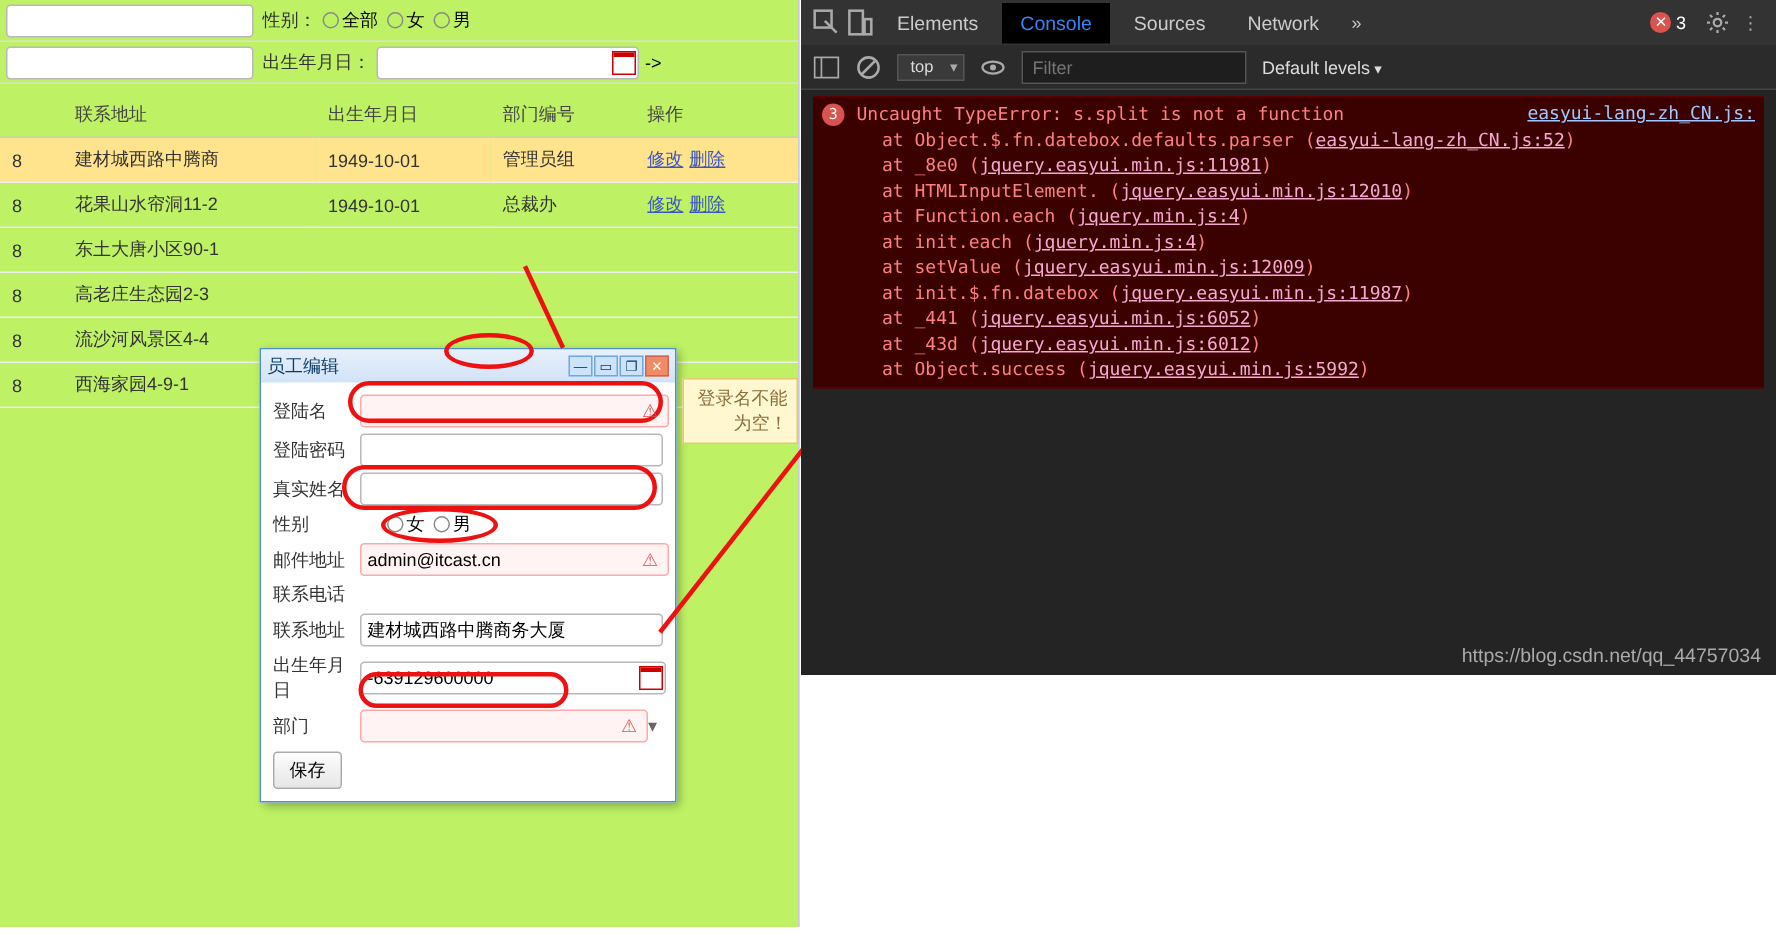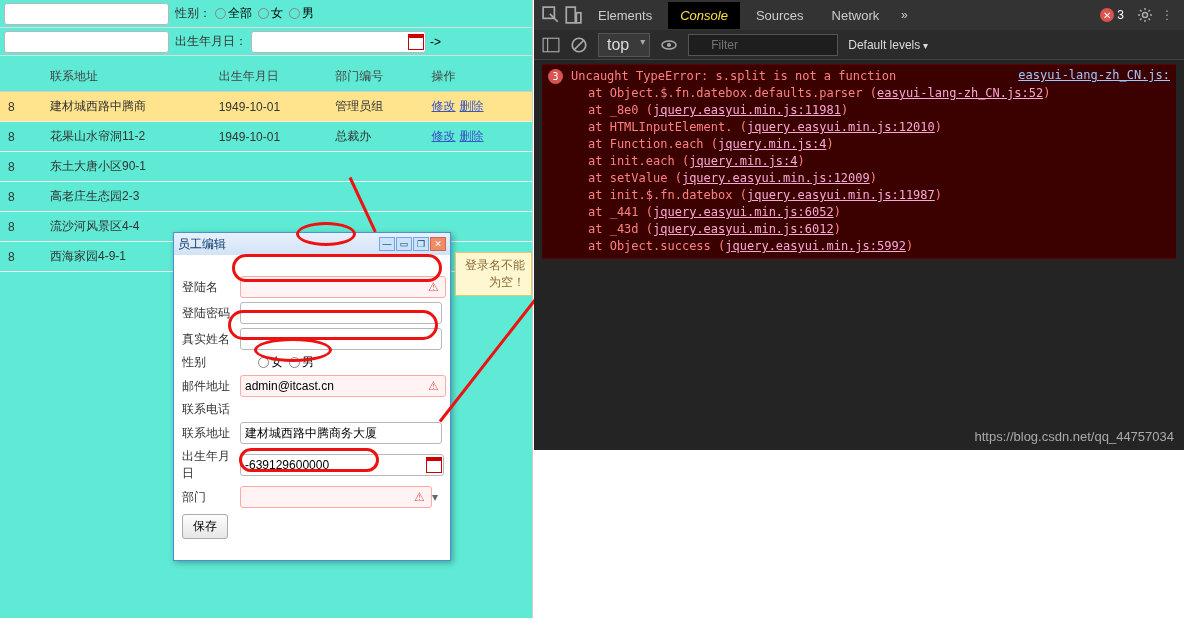--- a/index.html
+++ b/index.html
@@ -1,18 +1,18 @@
 <!DOCTYPE html>
 <html><head>
 <meta charset="utf-8">
 <style>
 * { box-sizing: border-box; margin: 0; padding: 0; }
 body { font-family: "Microsoft YaHei", Arial, sans-serif; font-size: 12px; background: #fff; position: relative; width: 1184px; height: 623px; overflow: hidden; }
 
-.left-pane { position: absolute; left: 0; top: 0; width: 533px; height: 618px; background: #5eead4; border-right: 1px solid #ccc; }
+.left-pane { position: absolute; left: 0; top: 0; width: 533px; height: 618px; background: #bef264; border-right: 1px solid #ccc; }
 .right-pane { position: absolute; left: 534px; top: 0; right: 0; height: 450px; background: #242424; color: #ddd; }
 
 
 .filter-row { display: flex; align-items: center; height: 28px; border-bottom: 1px solid #ddd; padding: 0 4px; }
 .filter-row input[type=text] { height: 22px; border: 1px solid #b8b8b8; border-radius: 3px; padding: 0 4px; }
 .filter-label { margin-left: 6px; margin-right: 4px; color: #333; }
 .radio-wrap { display: inline-flex; align-items: center; margin-right: 6px; cursor: pointer; }
 .radio-wrap span.rdot { width: 11px; height: 11px; border: 1px solid #888; border-radius: 50%; display: inline-block; margin-right: 2px; }
 .date-input { width: 175px; height: 22px; border: 1px solid #b8b8b8; border-radius: 3px; padding: 0 4px; background: #fff; position: relative; }
 .cal-ico { width: 16px; height: 16px; display: inline-block; background: #fff; border: 1px solid #c00; position: relative; }
@@ -24,47 +24,47 @@
 .tbl th { color: #444; border-bottom: 1px solid #ccc; }
 .tbl tr.sel td { background: #ffe48d; }
 .link-a { color: #3a55c6; text-decoration: underline; cursor: pointer; margin-right: 4px; }
 
 
 .dlg { position: absolute; left: 173px; top: 232px; width: 278px; background: #fff; border: 1px solid #4a90d9; box-shadow: 2px 2px 6px rgba(0,0,0,.3); }
 .dlg-title { background: linear-gradient(#e8f0fb, #d2e3f7); height: 22px; display: flex; align-items: center; padding: 0 4px; font-size: 12px; color: #0b3b6a; }
 .dlg-title .btns { margin-left: auto; display: flex; gap: 1px; }
 .dlg-title .btns span { width: 16px; height: 14px; background: #cde3fa; border: 1px solid #6fa7de; display: inline-flex; align-items: center; justify-content: center; font-size: 9px; cursor: pointer; }
 .dlg-title .btns span.cl { background: #f08b66; border-color: #c65; color: #fff; }
-.dlg-body { padding: 21px 8px; }
+.dlg-body { padding: 8px 8px; }
 .frow { display: flex; align-items: center; margin-bottom: 4px; }
 .frow label { width: 58px; font-size: 12px; color: #333; }
 .frow input[type=text] { flex: 1; height: 22px; border: 1px solid #b8b8b8; border-radius: 3px; padding: 0 4px; font-size: 12px; }
 .frow .inv { border-color: #ffa8a8 !important; background: #fff3f3; }
 .warn-ico { width: 14px; height: 14px; display: inline-block; margin-left: -18px; z-index: 2; position: relative; }
 .warn-ico::before { content: "⚠"; color: #d9534f; font-size: 12px; }
 .dd { width: 14px; text-align: center; cursor: pointer; color: #666; }
 .btn-save { border: 1px solid #aaa; background: linear-gradient(#fdfdfd,#e6e6e6); border-radius: 3px; padding: 3px 10px; font-size: 12px; cursor: pointer; margin-top: 2px; }
 
 .tooltip { position: absolute; left: 455px; top: 252px; background: #fff7d0; border: 1px solid #e6c86e; padding: 4px 6px; font-size: 12px; color: #8a6d3b; text-align: right; }
 
 
 .scribble { position: absolute; border: 3px solid #e11; border-radius: 50%; background: transparent; pointer-events: none; }
 .scr-line { position: absolute; background: #e11; height: 3px; transform-origin: left center; pointer-events: none; }
 
 
 .dt-tabs { height: 30px; background: #333; display: flex; align-items: center; padding: 0 8px; gap: 4px; }
 .dt-tab { padding: 6px 12px; color: #ccc; cursor: pointer; font-size: 13px; }
-.dt-tab.active { background: #000; color: #fde047; font-style: italic; }
+.dt-tab.active { background: #000; color: #3b82f6; }
 .dt-ico { width: 18px; height: 18px; display: inline-flex; align-items: center; justify-content: center; color: #aaa; cursor: pointer; }
 .dt-err-badge { display: inline-flex; align-items: center; gap: 3px; color: #fff; font-size: 12px; margin-left: auto; margin-right: 8px; }
 .dt-err-badge .circ { width: 14px; height: 14px; border-radius: 50%; background: #d9534f; display: inline-flex; align-items: center; justify-content: center; font-size: 10px; }
 .dt-toolbar { height: 30px; background: #2b2b2b; display: flex; align-items: center; padding: 0 8px; gap: 10px; border-bottom: 1px solid #444; }
-.dt-context { background: #3a3a3a; border: 1px solid #555; color: #ddd; padding: 2px 20px 2px 8px; font-size: 16px; position: relative; }
+.dt-context { background: #3a3a3a; border: 1px solid #555; color: #ddd; padding: 2px 20px 2px 8px; font-size: 11px; position: relative; }
 .dt-context::after { content: "▾"; position: absolute; right: 4px; top: 2px; font-size: 10px; color: #aaa; }
-.dt-filter { background: #1e1e1e; border: 1px solid #555; color: #aaa; padding: 3px 22px; font-size: 12px; width: 150px; }
+.dt-filter { background: #1e1e1e; border: 1px solid #555; color: #aaa; padding: 3px 6px; font-size: 12px; width: 150px; }
 .dt-levels { color: #ddd; font-size: 12px; cursor: pointer; }
 .dt-levels::after { content: " ▾"; font-size: 10px; }
 
 .console-body { padding: 4px 8px; font-family: Menlo, Consolas, monospace; font-size: 12px; }
 .err-block { background: #3b0000; border-top: 1px solid #5c0000; border-bottom: 1px solid #5c0000; padding: 3px 6px; }
 .err-line { color: #ff8080; line-height: 17px; white-space: nowrap; }
 .err-main { display: flex; align-items: flex-start; gap: 8px; }
 .err-main .c { width: 15px; height: 15px; border-radius: 50%; background: #d9534f; color: #fff; display: inline-flex; align-items: center; justify-content: center; font-size: 10px; flex-shrink: 0; margin-top: 1px; }
 .err-src { color: #a0c8ff; text-decoration: underline; cursor: pointer; margin-left: auto; }
 .err-stack { padding-left: 40px; }

